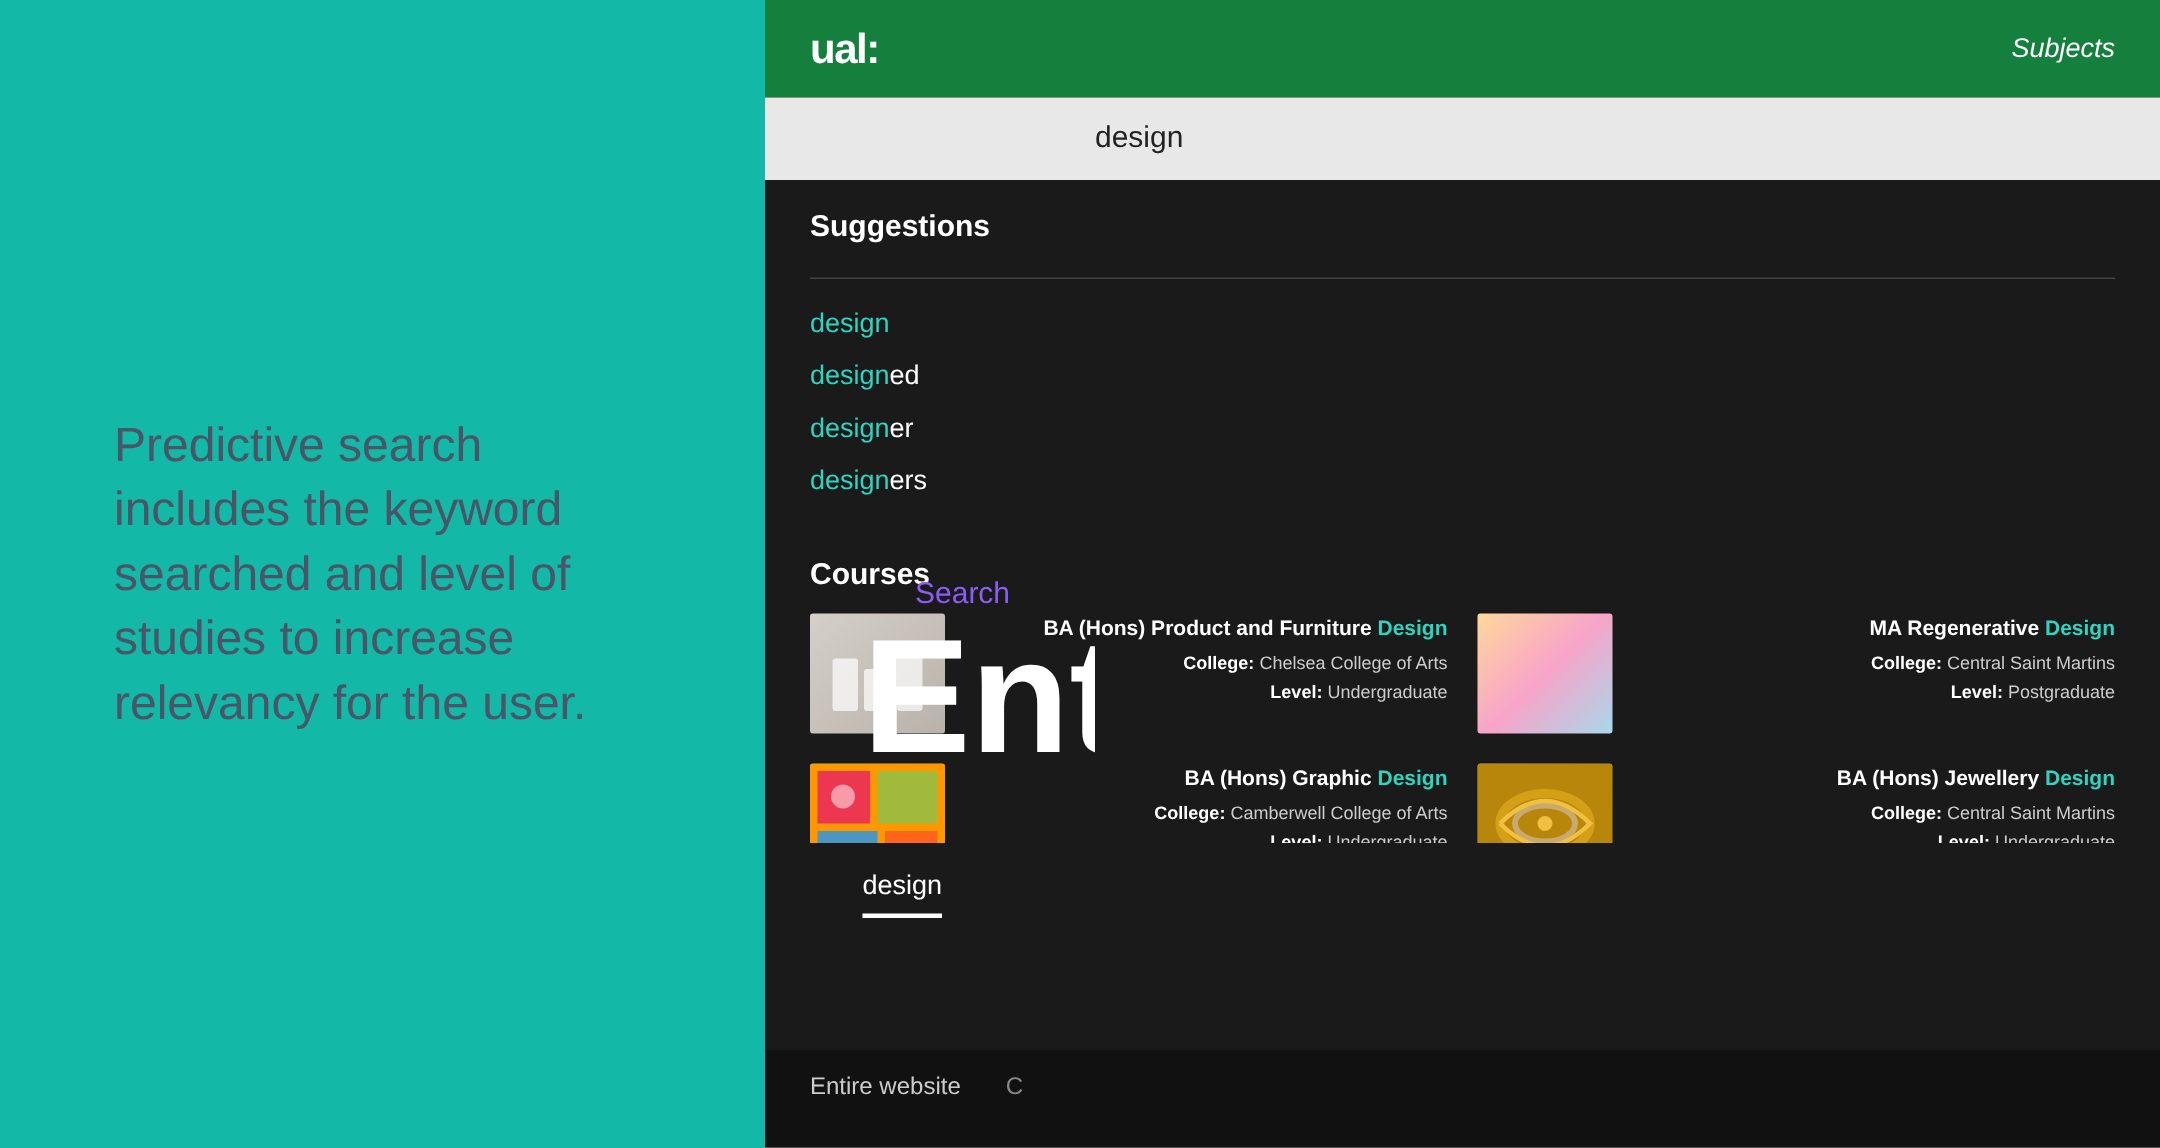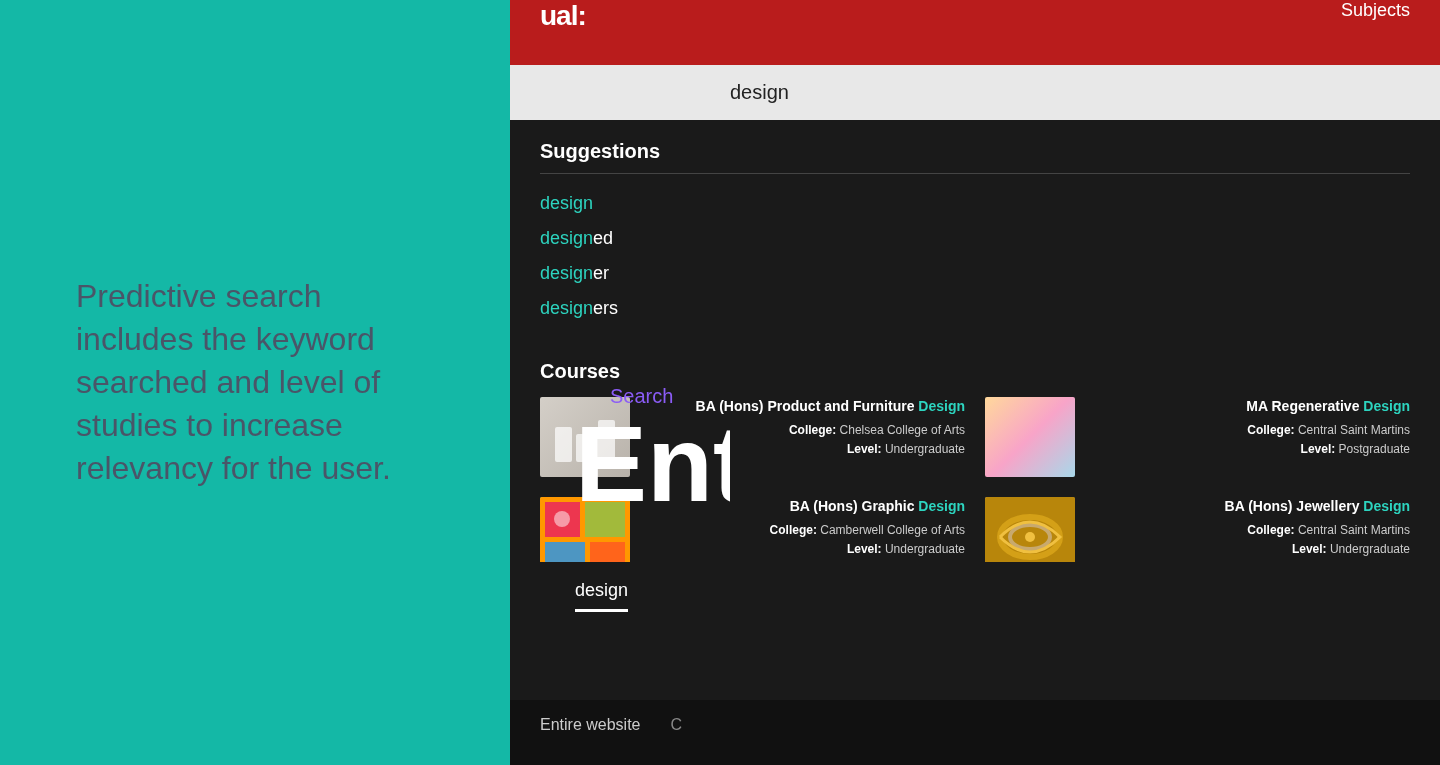--- a/index.html
+++ b/index.html
@@ -40,39 +40,40 @@
       width: 930px;
       height: 765px;
       background: #1a1a1a;
       overflow: hidden;
     }
 
     
     .top-nav {
       width: 100%;
       height: 65px;
-      background: #b91c1c;
-      display: flex;
-      align-items: flex-start;
+      background: #15803d;
+      display: flex;
+      align-items: center;
       justify-content: space-between;
       padding: 0 30px;
     }
 
     .logo {
       color: #ffffff;
       font-size: 28px;
       font-weight: 900;
       letter-spacing: -1px;
     }
 
     .subjects-link {
       color: #ffffff;
       font-size: 18px;
       font-weight: 400;
       cursor: pointer;
+      font-style: italic;
     }
 
     
     .search-bar-area {
       width: 100%;
       background: #e8e8e8;
       padding: 0;
       height: 55px;
       display: flex;
       align-items: center;
@@ -103,21 +104,21 @@
       background: #1a1a1a;
       padding: 20px 30px;
     }
 
     .suggestions-title {
       color: #ffffff;
       font-size: 20px;
       font-weight: 600;
       margin-bottom: 12px;
       border-bottom: 1px solid #444;
-      padding-bottom: 10px;
+      padding-bottom: 22px;
     }
 
     .suggestion-item {
       color: #ffffff;
       font-size: 18px;
       padding: 4px 0;
       cursor: pointer;
       line-height: 1.5;
     }
 

